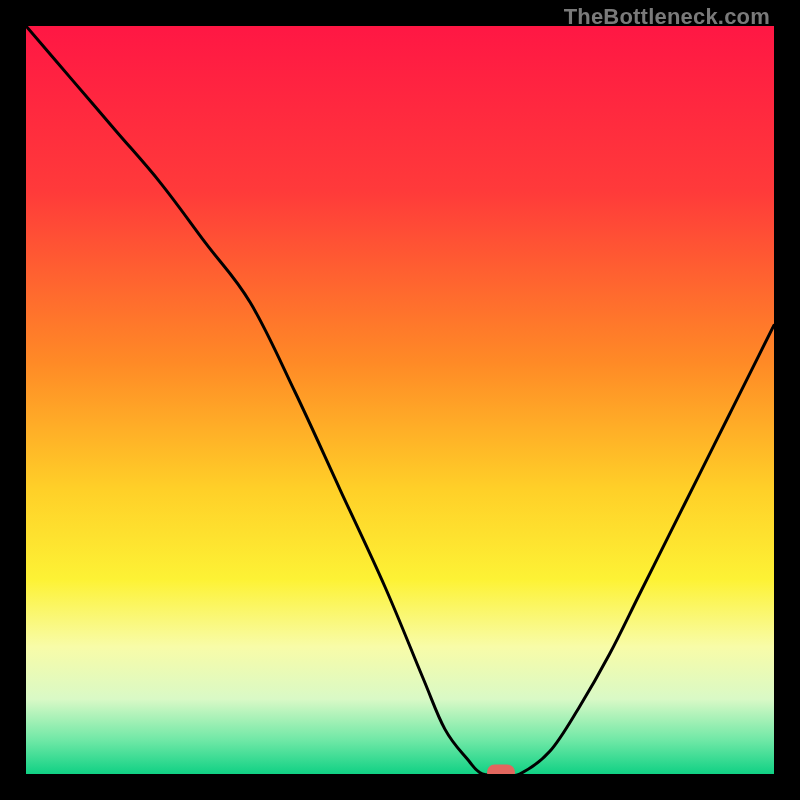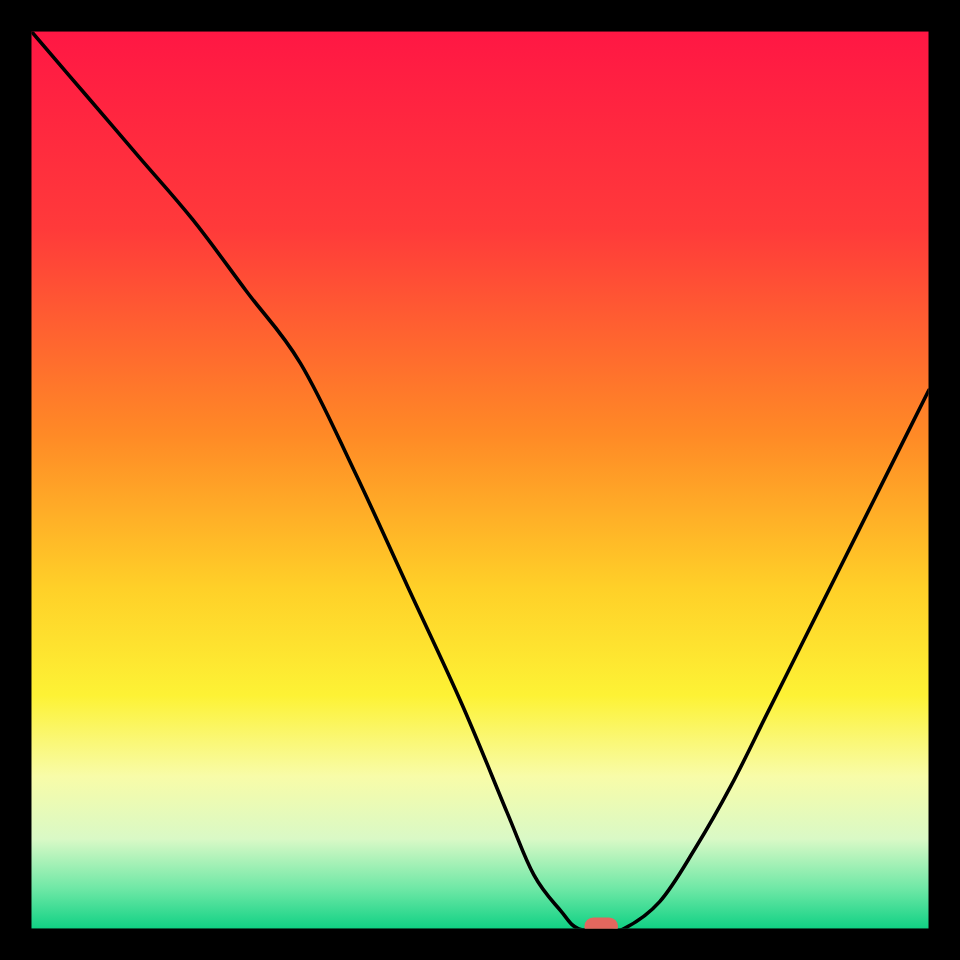--- a/index.html
+++ b/index.html
@@ -43,20 +43,21 @@
     height: 15px;
     border-radius: 8px;
     background: #e2675e;
     transform: translate(-50%, -50%);
   }
 </style>
 </head>
 <body>
 
 <div class="frame">
+  <div class="watermark">TheBottleneck.com</div>
   <div class="plot">
     <svg id="plot-svg" width="748" height="748" viewBox="0 0 748 748">
       <defs>
         <linearGradient id="bg-grad" x1="0" y1="0" x2="0" y2="1">
             <stop offset="0%" stop-color="#ff1744"></stop>
             <stop offset="22%" stop-color="#ff3a3a"></stop>
             <stop offset="45%" stop-color="#ff8a26"></stop>
             <stop offset="62%" stop-color="#ffd028"></stop>
             <stop offset="74%" stop-color="#fdf235"></stop>
             <stop offset="83%" stop-color="#f8fca8"></stop>

